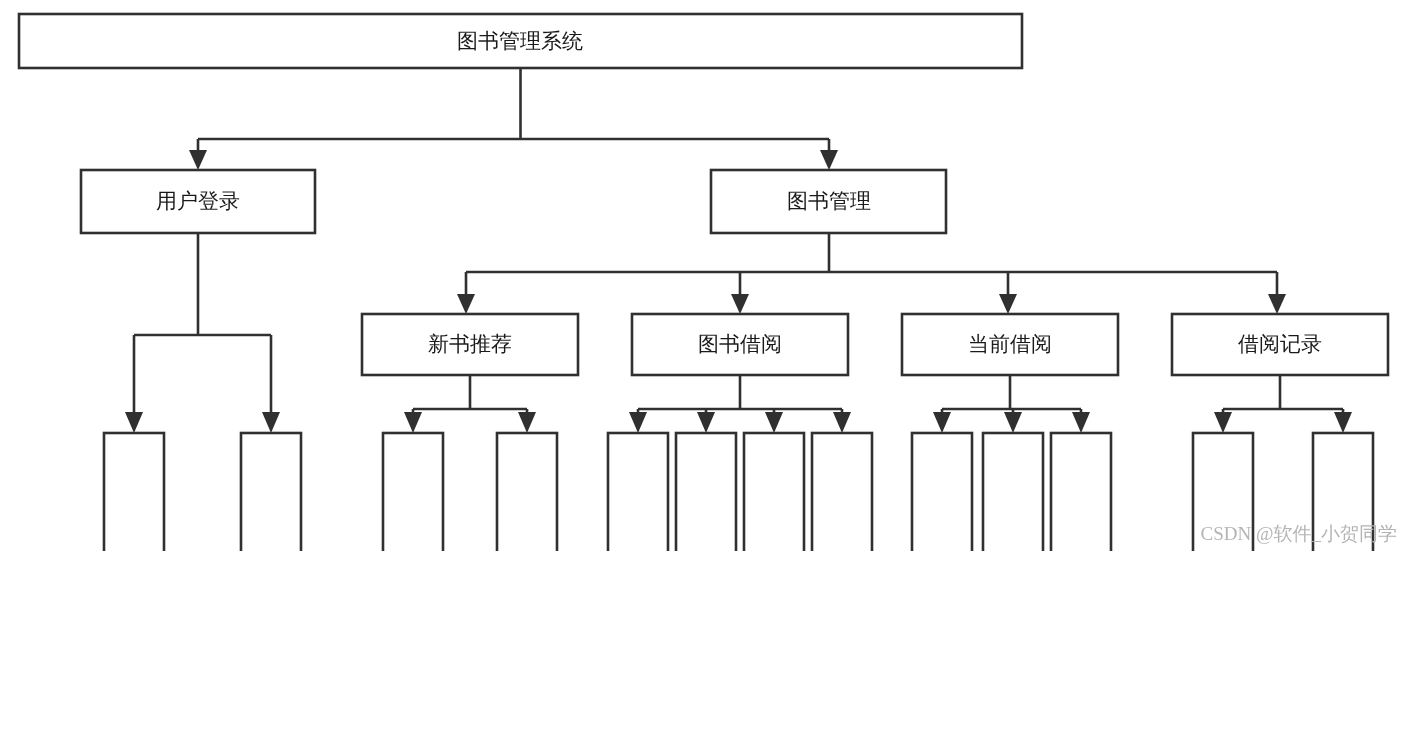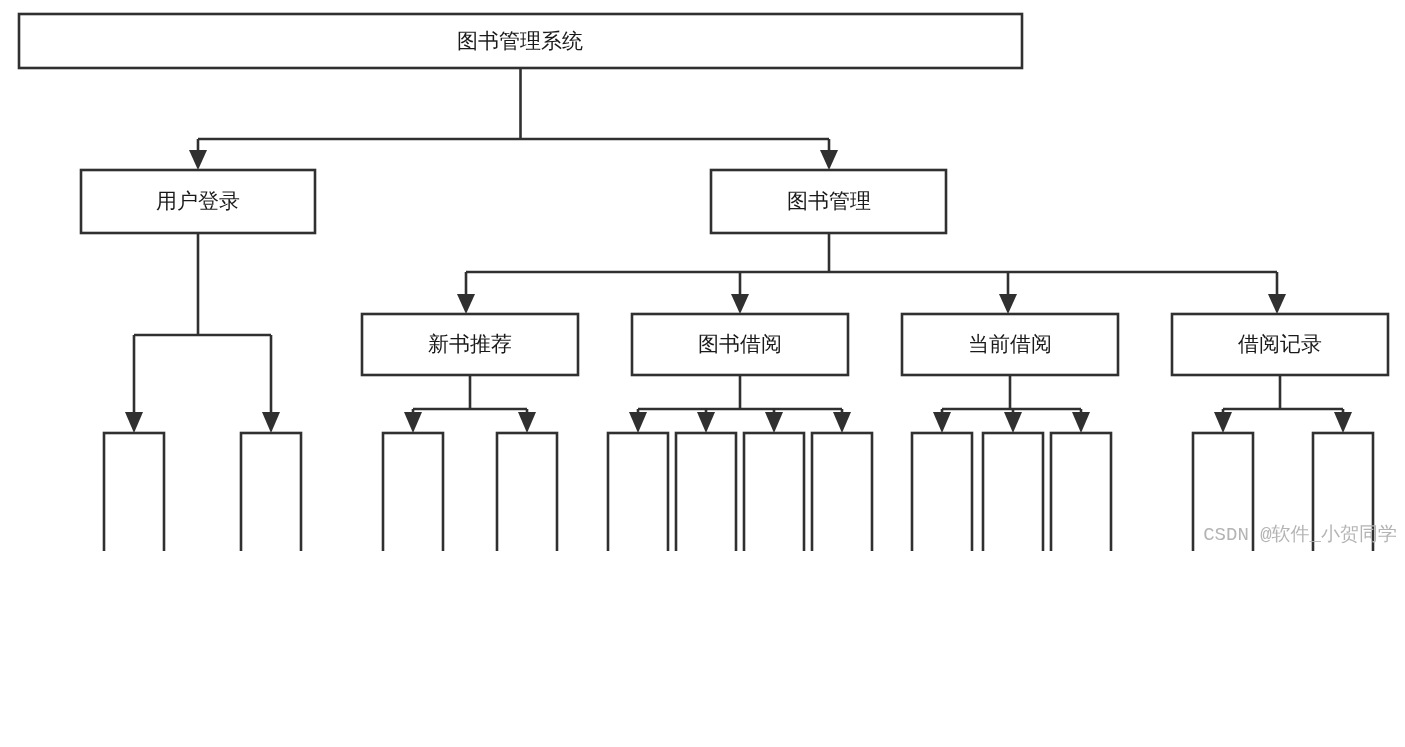--- a/index.html
+++ b/index.html
@@ -61,21 +61,21 @@
     align-items: center;
     justify-content: center;
     white-space: nowrap;
     pointer-events: none;
     user-select: none;
   }
   .watermark {
     position: absolute;
     right: 8px;
     bottom: 4px;
-    font-family: Liberation Mono, monospace;
+    font-family: Liberation Serif, serif;
     font-size: 19px;
     color: #b4b4b4;
     white-space: nowrap;
     user-select: none;
   }
 </style>
 </head>
 <body>
 
 <div id="stage">

